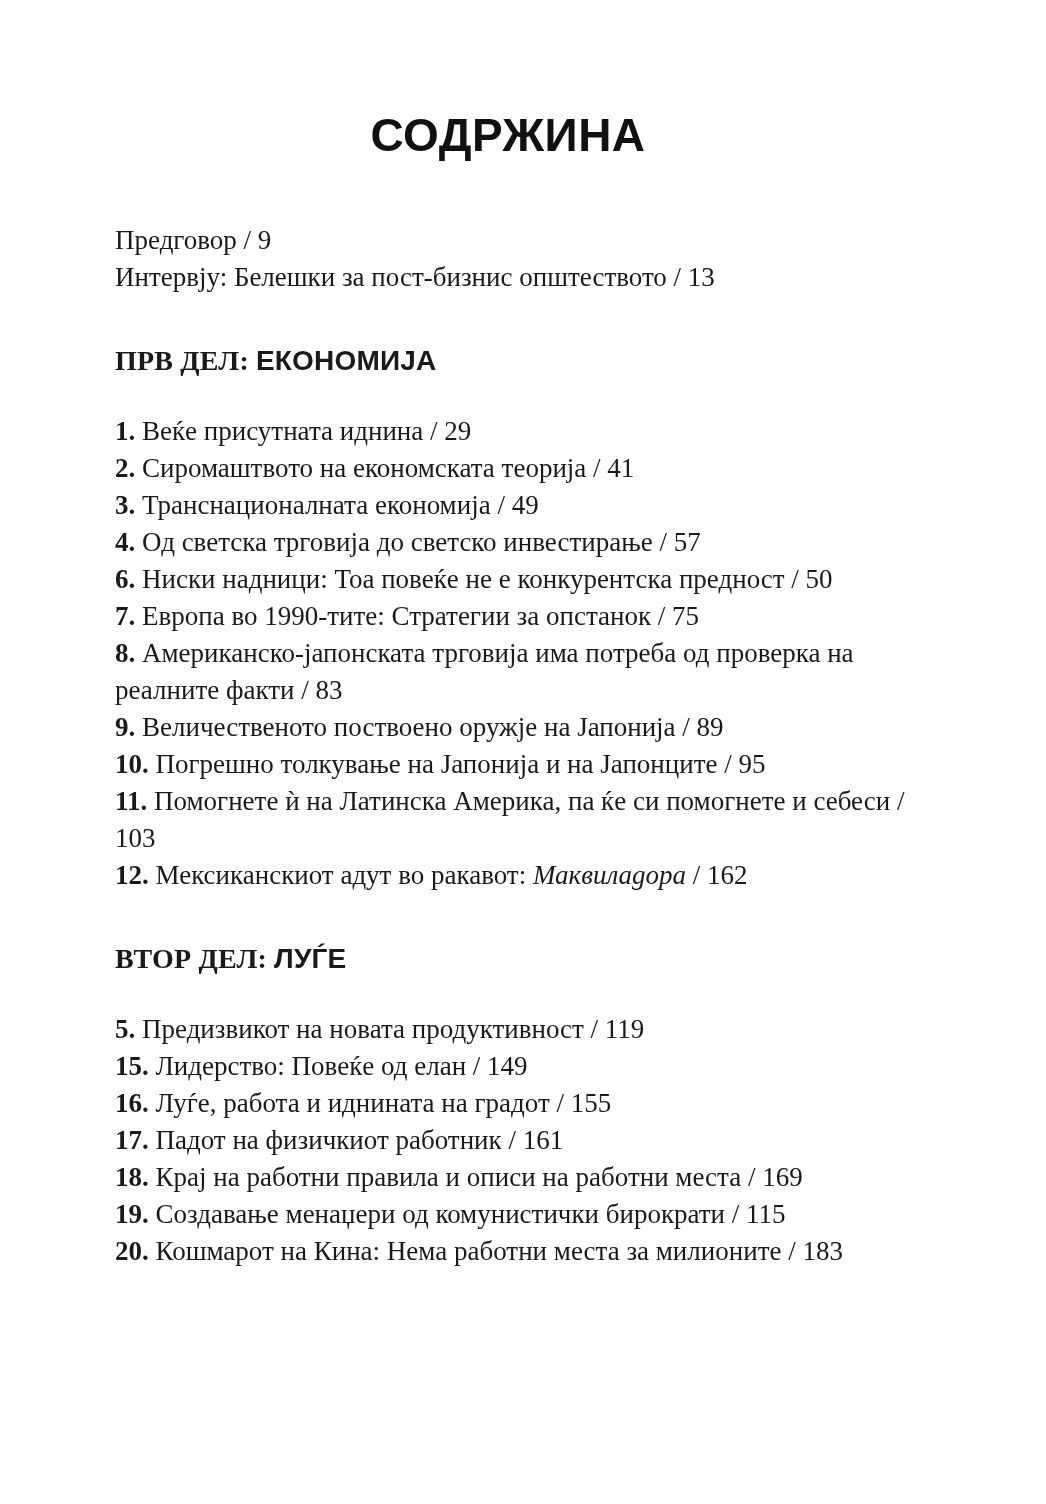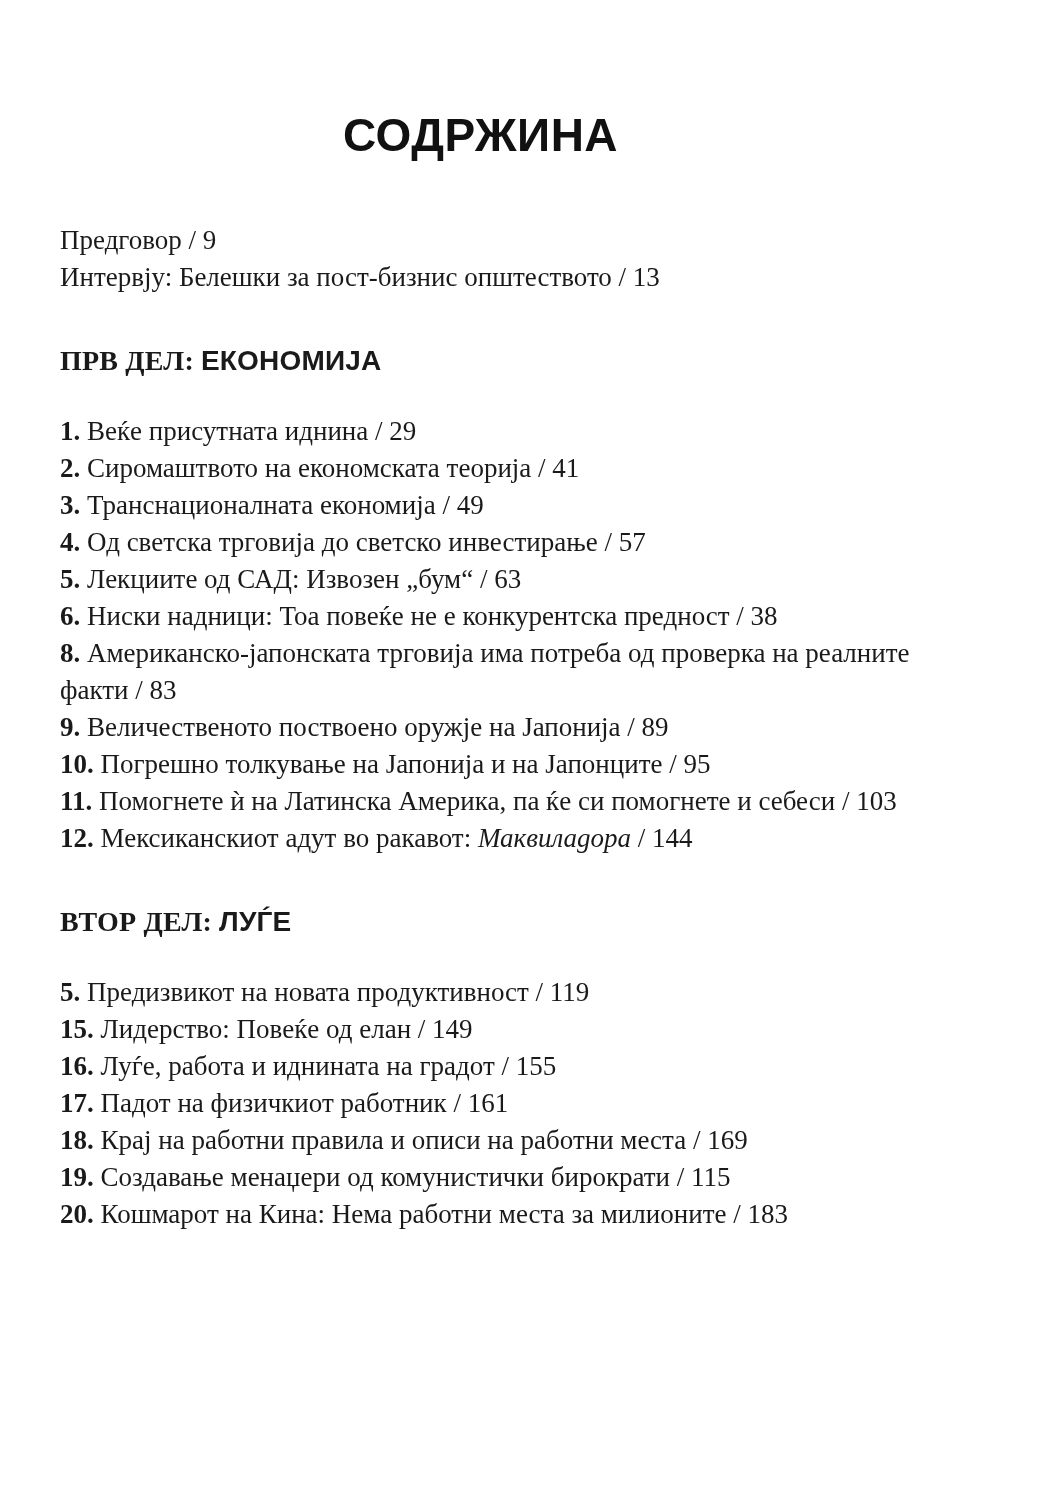--- a/index.html
+++ b/index.html
@@ -15,21 +15,21 @@
     font-family: "Liberation Serif", "DejaVu Serif", serif;
     color: #1a1a1a;
     -webkit-font-smoothing: antialiased;
   }
 
   .page {
     position: relative;
     width: 1046px;
     height: 1504px;
     box-sizing: border-box;
-    padding: 0 118px 0 60px;
+    padding: 0 118px 0 115px;
   }
 
   
   .doc-title {
     font-family: "Liberation Sans", "DejaVu Sans", sans-serif;
     font-weight: bold;
     font-size: 46px;
     line-height: 1;
     letter-spacing: 0.5px;
     text-align: center;
@@ -111,27 +111,27 @@
 
   <section class="part-section">
     <h2 class="part-heading">
       <span class="part-label">ПРВ ДЕЛ:</span><span> </span><span class="part-name">ЕКОНОМИЈА</span>
     </h2>
     <ul class="chapter-list">
       <li class="chapter-item"><span class="chapter-num">1.</span> <span class="chapter-title">Веќе присутната иднина / 29</span></li>
       <li class="chapter-item"><span class="chapter-num">2.</span> <span class="chapter-title">Сиромаштвото на економската теорија / 41</span></li>
       <li class="chapter-item"><span class="chapter-num">3.</span> <span class="chapter-title">Транснационалната економија / 49</span></li>
       <li class="chapter-item"><span class="chapter-num">4.</span> <span class="chapter-title">Од светска трговија до светско инвестирање / 57</span></li>
-      <li class="chapter-item"><span class="chapter-num">5.</span> <span class="chapter-title">Лекциите од САД: Извозен „бум“ / 63</span></li>
-      <li class="chapter-item"><span class="chapter-num">6.</span> <span class="chapter-title">Ниски надници: Тоа повеќе не е конкурентска предност / 38</span></li>
+      <li class="chapter-item"><span class="chapter-num">6.</span> <span class="chapter-title">Ниски надници: Тоа повеќе не е конкурентска предност / 50</span></li>
+      <li class="chapter-item"><span class="chapter-num">7.</span> <span class="chapter-title">Европа во 1990-тите: Стратегии за опстанок / 75</span></li>
       <li class="chapter-item"><span class="chapter-num">8.</span> <span class="chapter-title">Американско-јапонската трговија има потреба од проверка на реалните факти / 83</span></li>
       <li class="chapter-item"><span class="chapter-num">9.</span> <span class="chapter-title">Величественото поствоено оружје на Јапонија / 89</span></li>
       <li class="chapter-item"><span class="chapter-num">10.</span> <span class="chapter-title">Погрешно толкување на Јапонија и на Јапонците / 95</span></li>
       <li class="chapter-item"><span class="chapter-num">11.</span> <span class="chapter-title">Помогнете ѝ на Латинска Америка, па ќе си помогнете и себеси / 103</span></li>
-      <li class="chapter-item"><span class="chapter-num">12.</span> <span class="chapter-title"><span>Мексиканскиот адут во ракавот: </span><span class="italic">Маквиладора</span><span> / 144</span></span></li>
+      <li class="chapter-item"><span class="chapter-num">12.</span> <span class="chapter-title"><span>Мексиканскиот адут во ракавот: </span><span class="italic">Маквиладора</span><span> / 162</span></span></li>
     </ul>
   </section>
 
   <section class="part-section">
     <h2 class="part-heading">
       <span class="part-label">ВТОР ДЕЛ:</span><span> </span><span class="part-name">ЛУЃЕ</span>
     </h2>
     <ul class="chapter-list">
       <li class="chapter-item"><span class="chapter-num">5.</span> <span class="chapter-title">Предизвикот на новата продуктивност / 119</span></li>
       <li class="chapter-item"><span class="chapter-num">15.</span> <span class="chapter-title">Лидерство: Повеќе од елан / 149</span></li>

